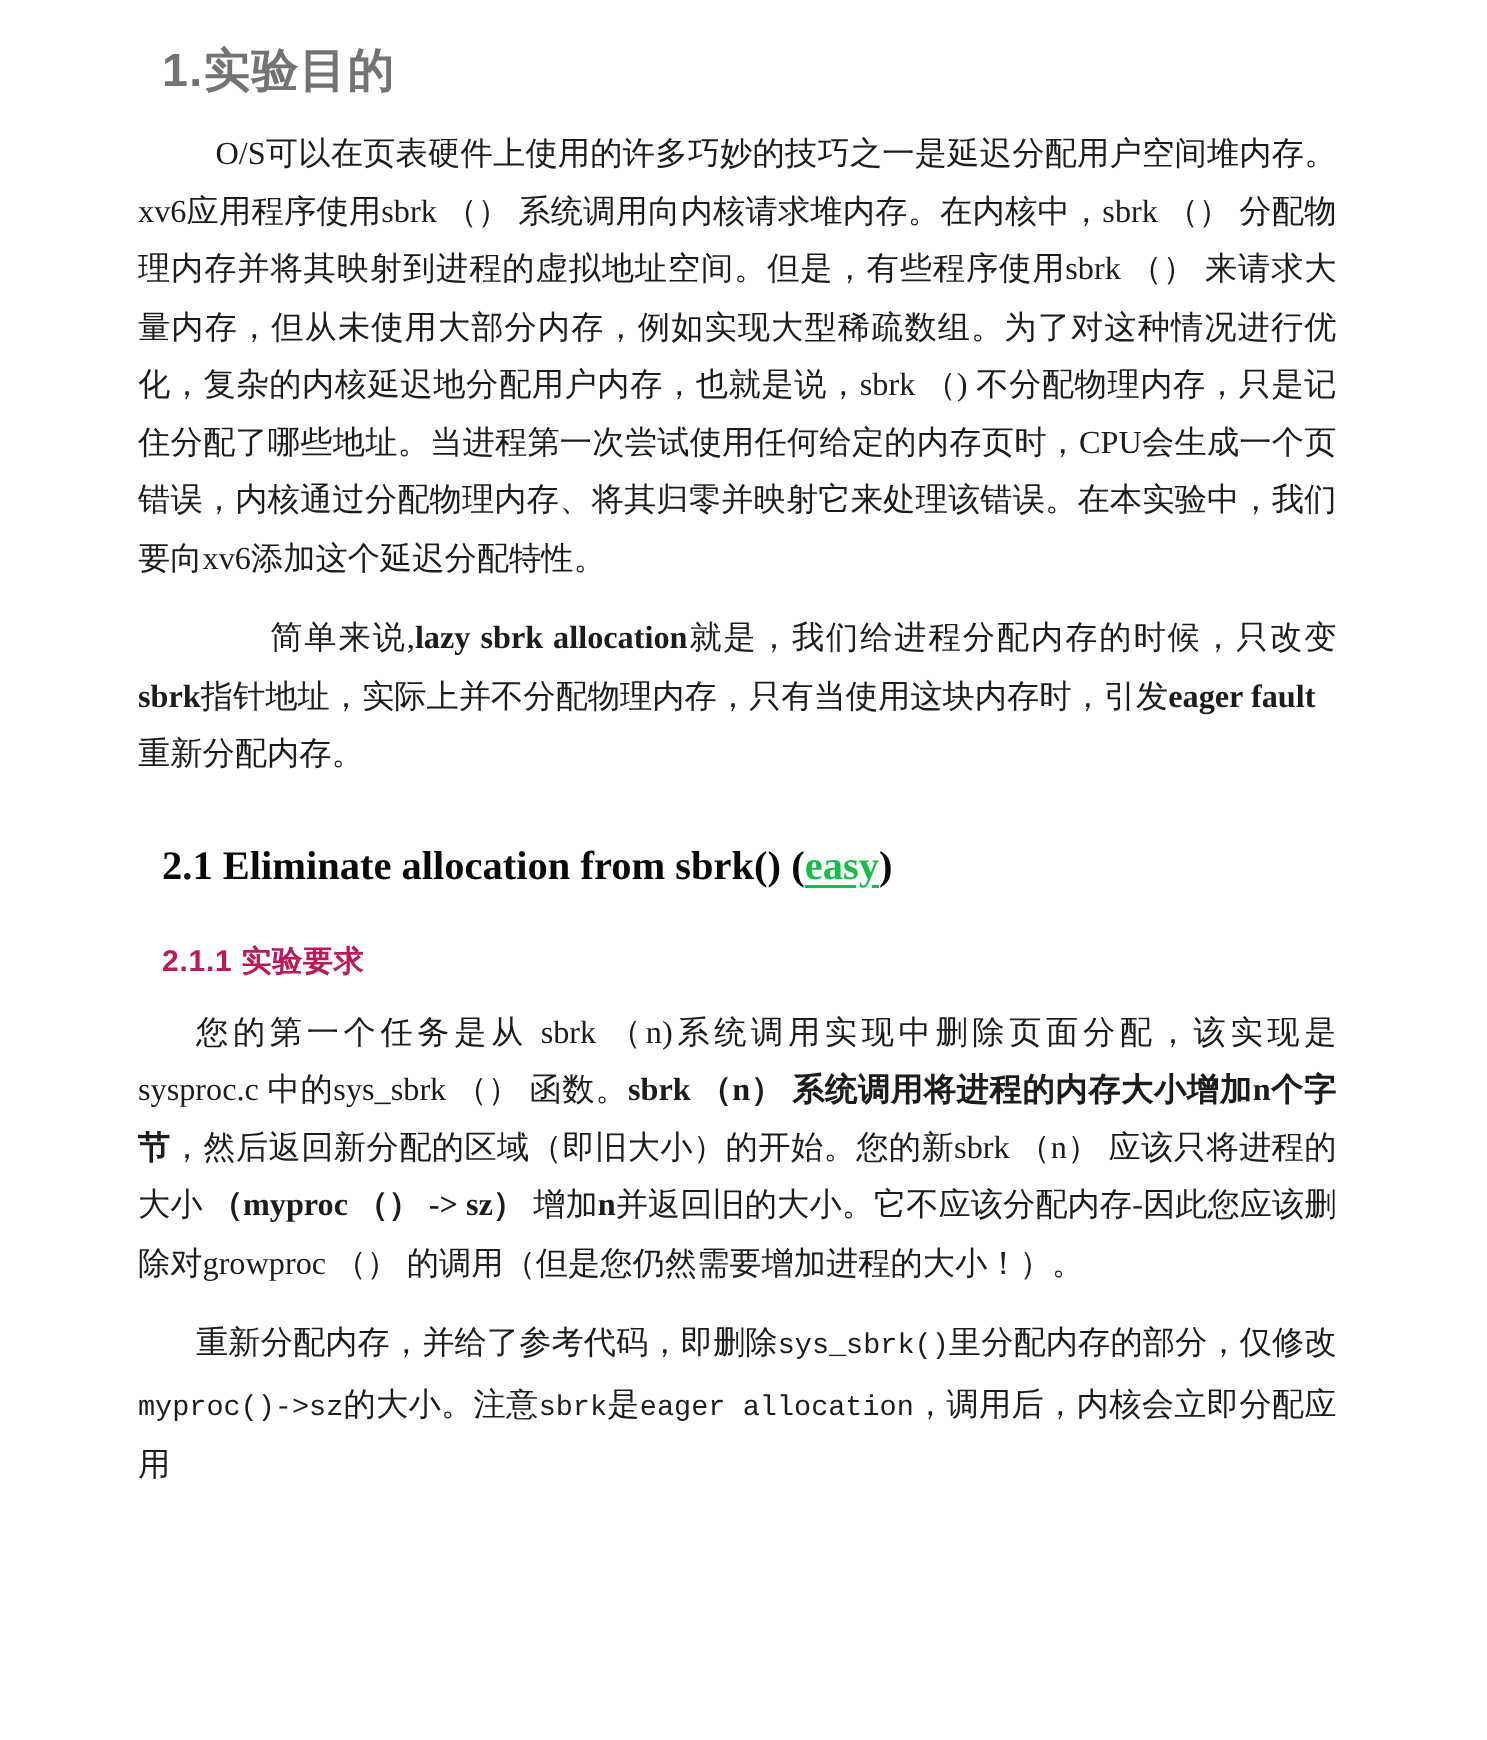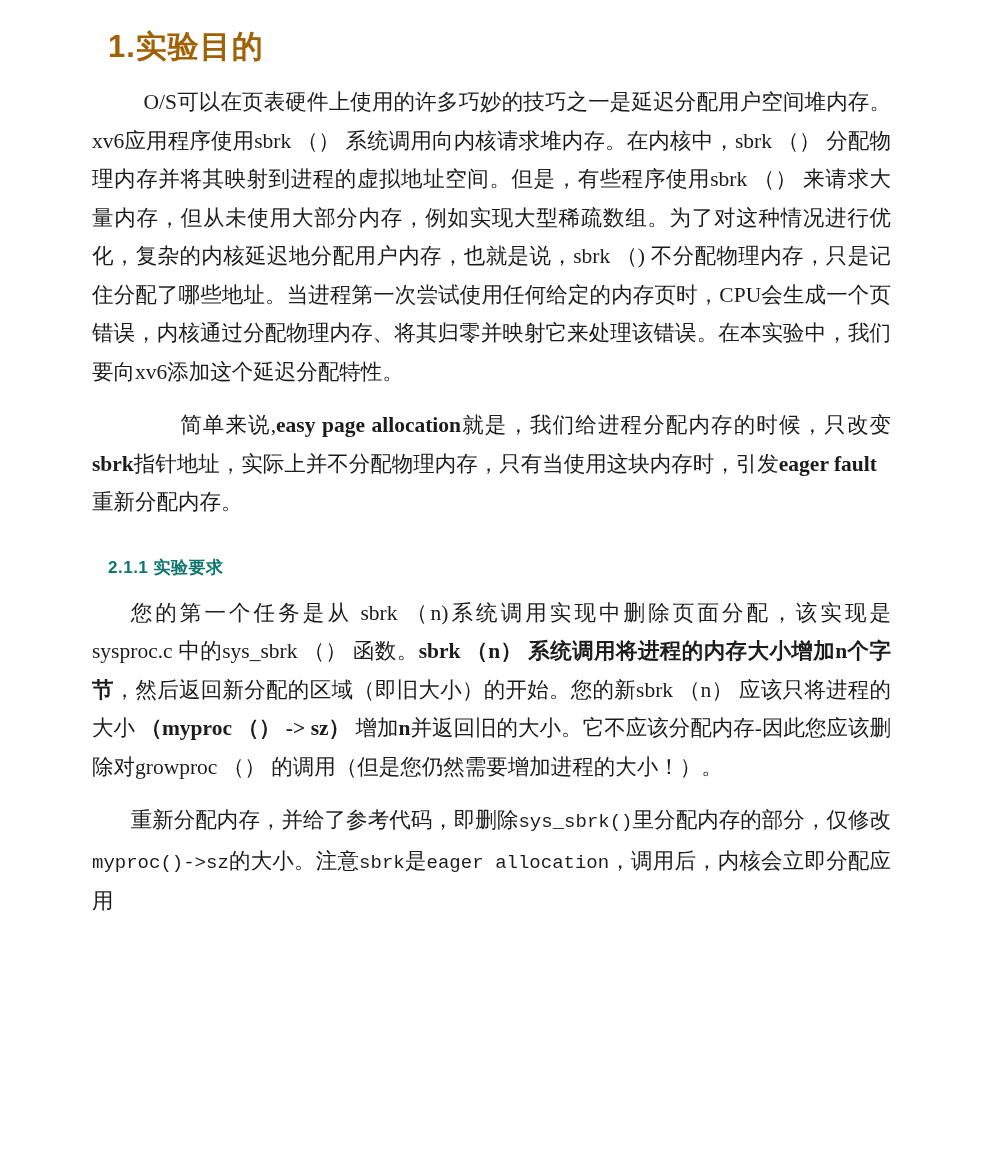--- a/index.html
+++ b/index.html
@@ -9,33 +9,33 @@
     width:991px; height:1160px;
     background:#ffffff;
     overflow:hidden;
     font-family:"Liberation Serif","DejaVu Serif",serif;
     color:var(--text);
   }
   .page { padding:22px 100px 0 92px; }
 
   h1 {
     font-family:"Liberation Sans","DejaVu Sans",sans-serif;
-    font-size:31px; font-weight:bold; color:#a16207;
+    font-size:31px; font-weight:bold; color:#737373;
     margin:0 0 0 16px; letter-spacing:1px;
   }
   .h1-first { margin-top:4px; }
   .h1-later { margin-top:46px; }
   h2 {
     font-family:"Liberation Serif","DejaVu Serif",serif;
     font-size:27px; font-weight:bold; color:#0a0a0a;
     margin:40px 0 0 16px;
   }
   h3 {
     font-family:"Liberation Sans","DejaVu Sans",sans-serif;
-    font-size:17px; font-weight:bold; color:#0f766e;
+    font-size:20px; font-weight:bold; color:#be185d;
     margin:34px 0 0 16px; letter-spacing:0.5px;
   }
   p {
     font-size:21.5px;
     line-height:38.5px;
     margin:15px 0 0 0;
     text-align:justify;
     word-break:break-word;
   }
   .indent-2 { text-indent:2.4em; }
@@ -54,23 +54,24 @@
 </style>
 </head>
 <body style="background: rgb(255, 255, 255);">
 
 <main class="page">
 
   <h1 class="h1-first">1.实验目的</h1>
 
   <p class="indent-2"><span>O/S可以在页表硬件上使用的许多巧妙的技巧之一是延迟分配用户空间堆内存。xv6应用程序使用sbrk （） 系统调用向内核请求堆内存。在内核中，sbrk （） 分配物理内存并将其映射到进程的虚拟地址空间。但是，有些程序使用sbrk （） 来请求大量内存，但从未使用大部分内存，例如实现大型稀疏数组。为了对这种情况进行优化，复杂的内核延迟地分配用户内存，也就是说，sbrk （) 不分配物理内存，只是记住分配了哪些地址。当进程第一次尝试使用任何给定的内存页时，CPU会生成一个页错误，内核通过分配物理内存、将其归零并映射它来处理该错误。在本实验中，我们要向xv6添加这个延迟分配特性。</span></p>
 
-  <p class="indent-4"><span>简单来说,</span><span class="b">easy page allocation</span><span>就是，我们给进程分配内存的时候，只改变</span><span class="b">sbrk</span><span>指针地址，实际上并不分配物理内存，只有当使用这块内存时，引发</span><span class="b">eager fault</span><span>　重新分配内存。</span></p>
+  <p class="indent-4"><span>简单来说,</span><span class="b">lazy sbrk allocation</span><span>就是，我们给进程分配内存的时候，只改变</span><span class="b">sbrk</span><span>指针地址，实际上并不分配物理内存，只有当使用这块内存时，引发</span><span class="b">eager fault</span><span>　重新分配内存。</span></p>
 
 
+  <h2><span>2.1 Eliminate allocation from sbrk() (</span><a href="#" class="link">easy</a><span>)</span></h2>
 
   <h3>2.1.1 实验要求</h3>
 
   <p class="indent-s"><span>您的第一个任务是从 sbrk （n)系统调用实现中删除页面分配，该实现是　sysproc.c 中的sys_sbrk （） 函数。</span><span class="b">sbrk （n） 系统调用将进程的内存大小增加n个字节</span><span>，然后返回新分配的区域（即旧大小）的开始。您的新sbrk （n） 应该只将进程的大小 </span><span class="b">（myproc （） -&gt; sz）</span><span> 增加</span><span class="b">n</span><span>并返回旧的大小。它不应该分配内存-因此您应该删除对growproc （） 的调用（但是您仍然需要增加进程的大小！）。</span></p>
 
 
   <p class="indent-s"><span>重新分配内存，并给了参考代码，即删除</span><span class="m">sys_sbrk()</span><span>里分配内存的部分，仅修改</span><span class="m">myproc()-&gt;sz</span><span>的大小。注意</span><span class="m">sbrk</span><span>是</span><span class="m">eager  allocation</span><span>，调用后，内核会立即分配应用</span></p>
 
 </main>
 

